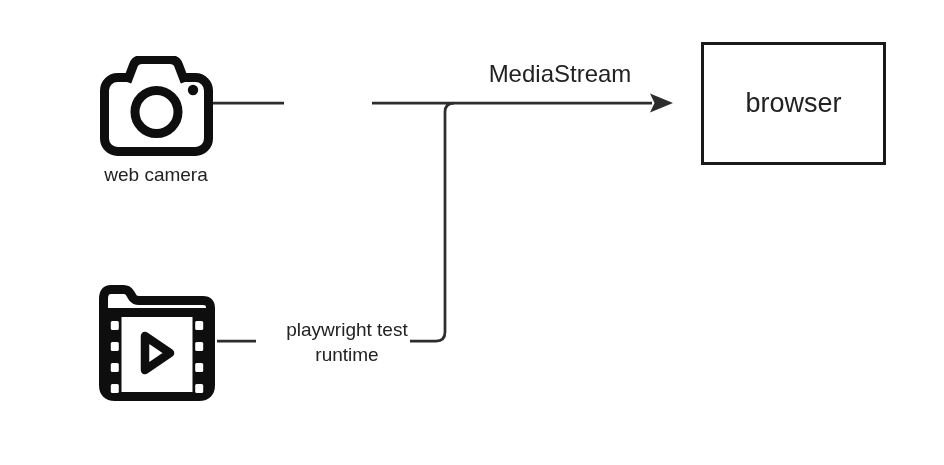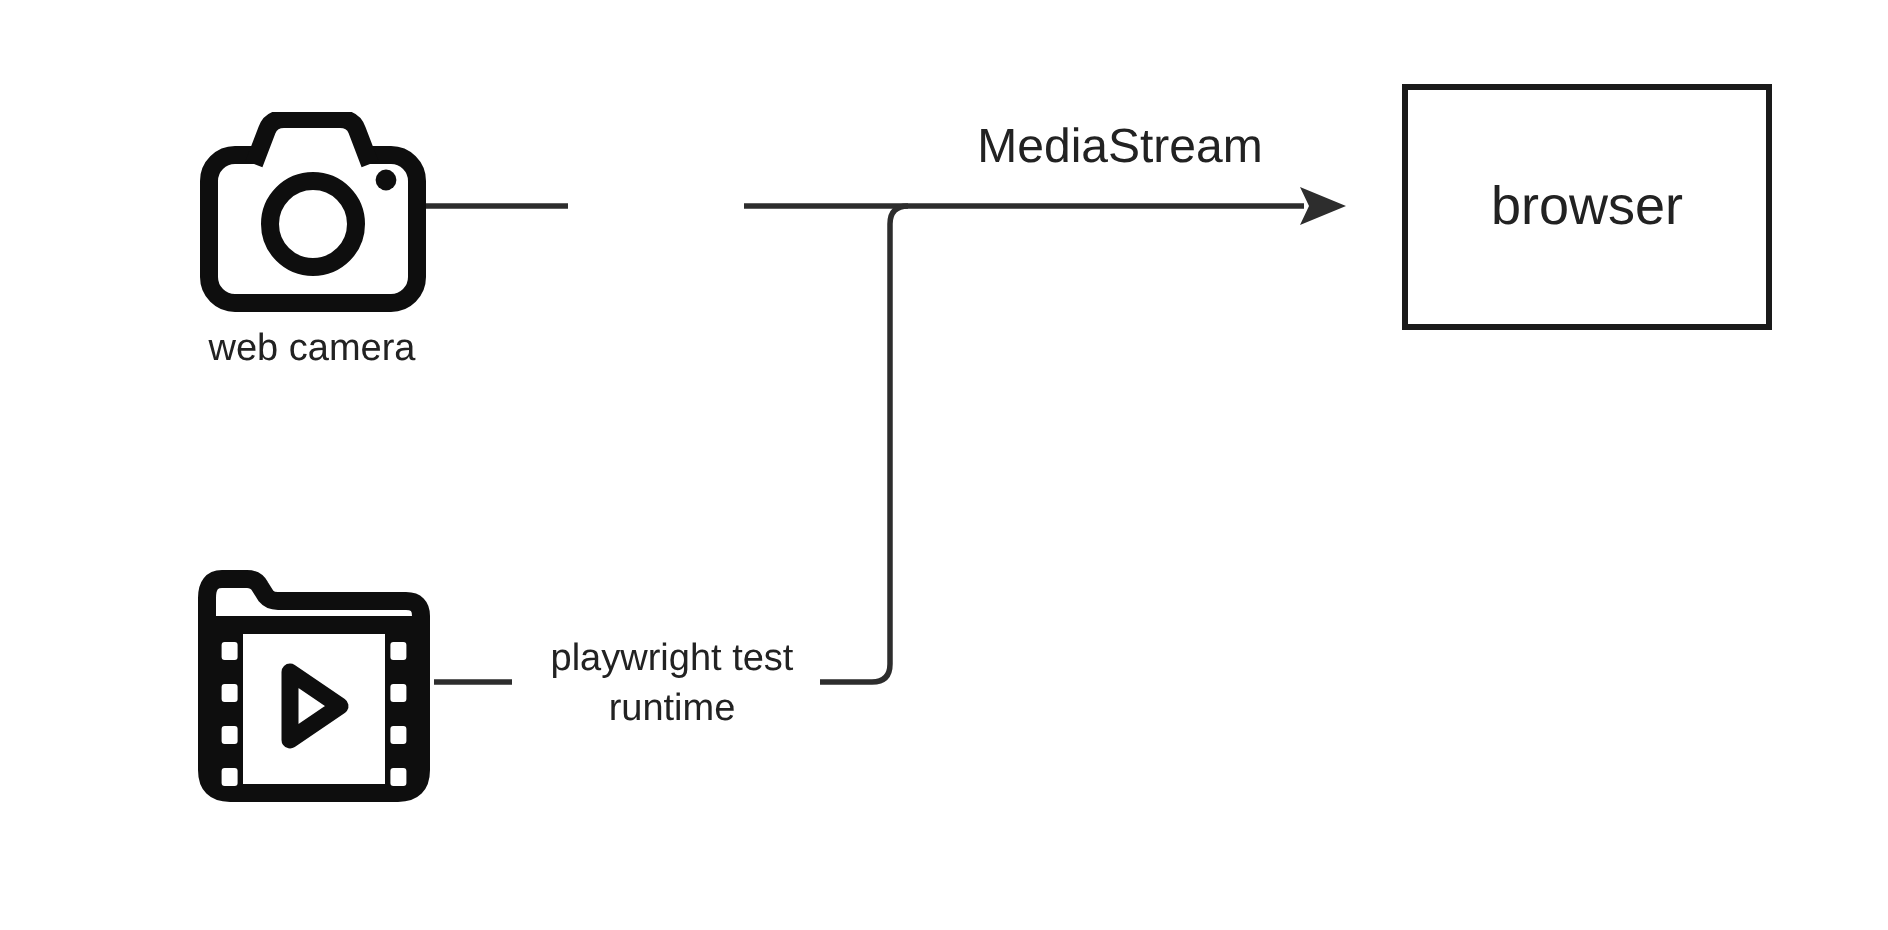--- a/index.html
+++ b/index.html
@@ -44,21 +44,21 @@
   .label-video-file{left:99px;top:410px;width:116px;}
   .edge-label{
     position:absolute;
     text-align:center;
     font-size:19px;
     color:var(--text);
     line-height:25px;
   }
   .label-runtime{left:284px;top:91px;width:88px;}
   .label-mediastream{left:480px;top:61px;width:160px;font-size:24px;}
-  .label-playwright{left:256px;top:317px;width:160px;}
+  .label-playwright{left:267px;top:317px;width:160px;}
   .node-box{
     position:absolute;
     left:673px;top:42px;
     width:185px;height:123px;
     border:3px solid var(--box-border);
     background:var(--background);
     display:flex;
     align-items:center;
     justify-content:center;
     margin-left:28px;

